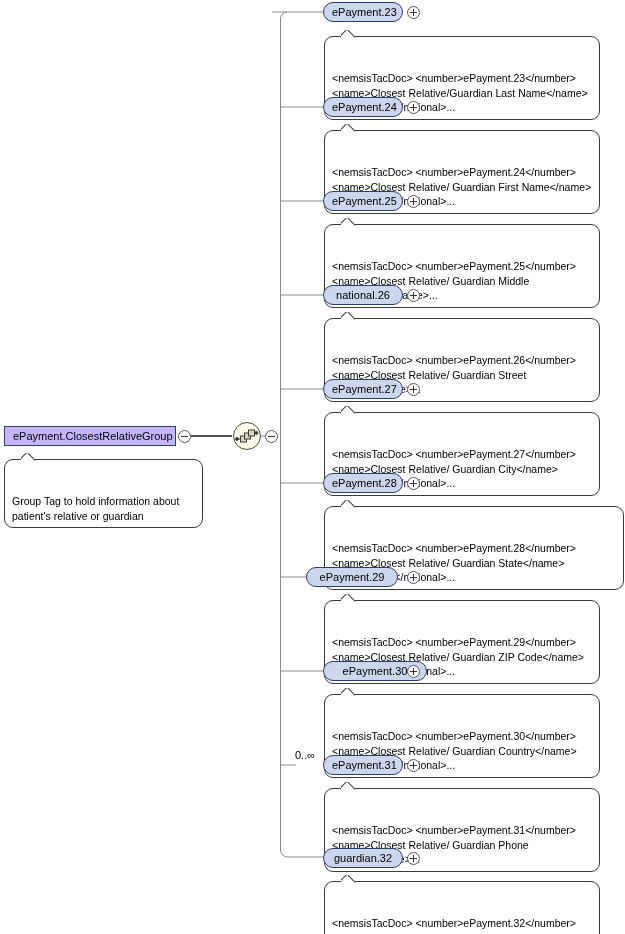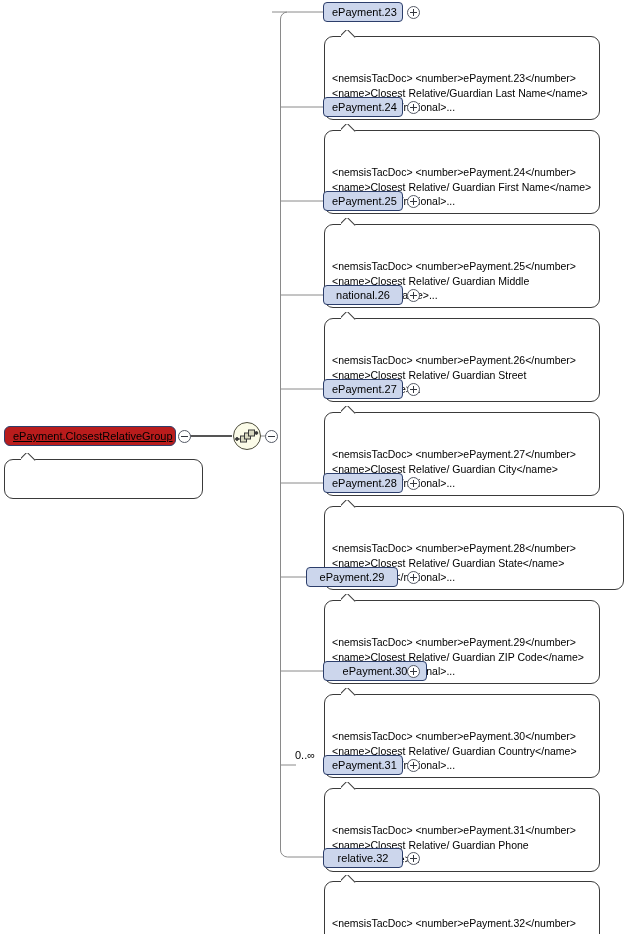--- a/index.html
+++ b/index.html
@@ -36,33 +36,32 @@
     pointer-events: none;
   }
 
   
   .node {
     position: absolute;
     box-sizing: border-box;
     height: 20px;
     background: #ccd6ec;
     border: 1px solid #2c3e6b;
-    border-radius: 4px;
+    border-radius: 10px;
     line-height: 18px;
     text-align: center;
     font-size: 11px;
     color: #000;
     white-space: nowrap;
     padding: 0 8px;
   }
 
   .node.group-node {
-    background: #b91c1c;
-    border-radius: 6px;
-    text-decoration: underline;
+    background: #c4b5fd;
+    border-radius: 0;
   }
 
   
   .toggle {
     position: absolute;
     box-sizing: border-box;
     width: 13px;
     height: 13px;
     border: 1px solid #555a66;
     border-radius: 50%;
@@ -172,20 +171,22 @@
       <path d="M280.5 850 A7 7 0 0 0 287.5 857 H323"></path>
     </g>
   </svg>
 
   <div class="node group-node" style="left:4px; top:426px; width:172px;">ePayment.ClosestRelativeGroup</div>
 
   <div class="toggle" style="left:178px; top:429.5px;"></div>
 
   <div class="annot" style="left:4px; top:459px; width:199px;">
     <span class="tail"></span>
+    <span>Group Tag to hold information about
+patient's relative or guardian</span>
   </div>
 
   <div class="compositor" style="left:233px; top:422px;">
     <svg width="26" height="26" viewBox="0 0 26 26">
       <g stroke="#3a3a3a" stroke-width="1" fill="#3a3a3a">
         <line x1="3" y1="16" x2="7" y2="16"></line>
         <line x1="11" y1="13" x2="14" y2="13"></line>
         <line x1="18" y1="10" x2="22" y2="10"></line>
         <circle cx="3" cy="16" r="1.4"></circle>
         <circle cx="22.4" cy="10" r="1.4"></circle>
@@ -275,21 +276,21 @@
   <div class="cardinality" style="left:295px; top:749px;">0..∞</div>
   <div class="node" style="left:323px; top:755px; width:80px;">ePayment.31</div>
   <div class="toggle plus" style="left:407px; top:758.5px;"></div>
   <div class="annot" style="left:324px; top:788px; width:276px;">
     <span class="tail"></span>
     <span>&lt;nemsisTacDoc&gt; &lt;number&gt;ePayment.31&lt;/number&gt;
 &lt;name&gt;Closest Relative/ Guardian Phone
 Number&lt;/name&gt;...</span>
   </div>
 
-  <div class="node" style="left:323px; top:848px; width:80px;">relative.32</div>
+  <div class="node" style="left:323px; top:848px; width:80px;">guardian.32</div>
   <div class="toggle plus" style="left:407px; top:851.5px;"></div>
   <div class="annot" style="left:324px; top:881px; width:276px;">
     <span class="tail"></span>
     <span>&lt;nemsisTacDoc&gt; &lt;number&gt;ePayment.32&lt;/number&gt;
 &lt;name&gt;Closest Relative/ Guardian
 Relationship&lt;/name&gt;...</span>
   </div>
 
 </div>
 

